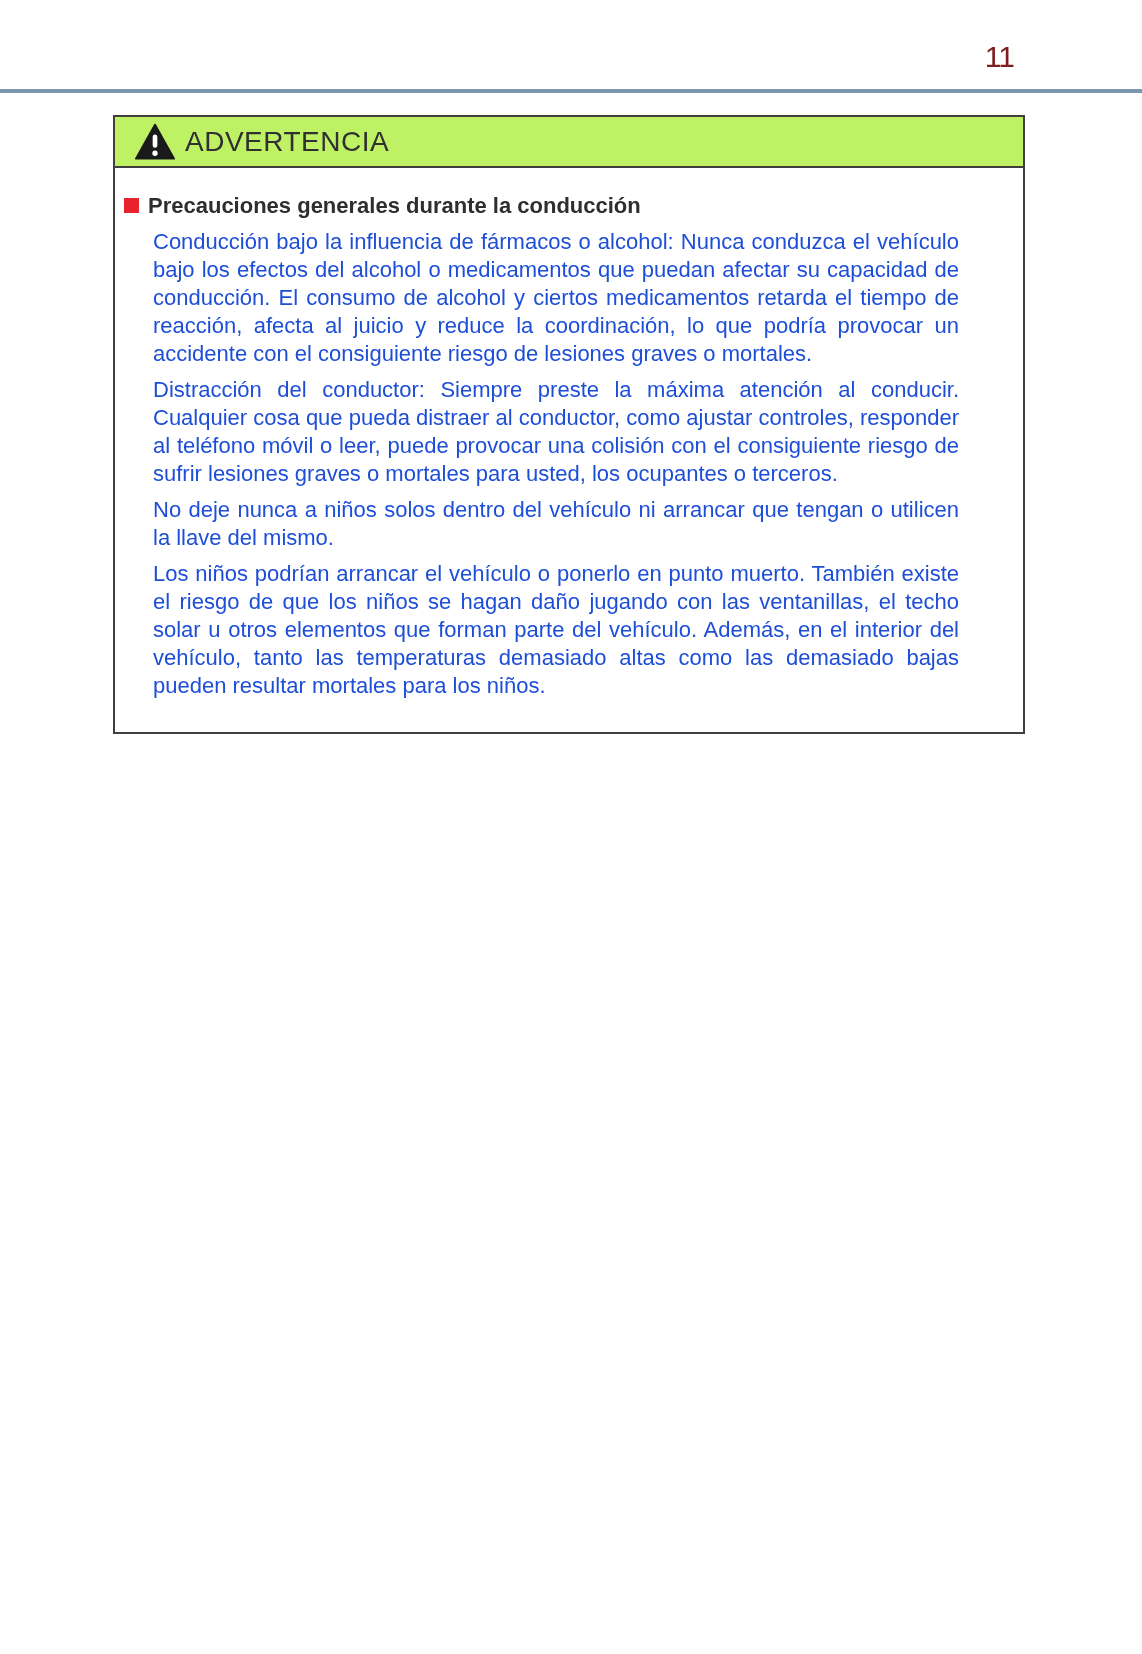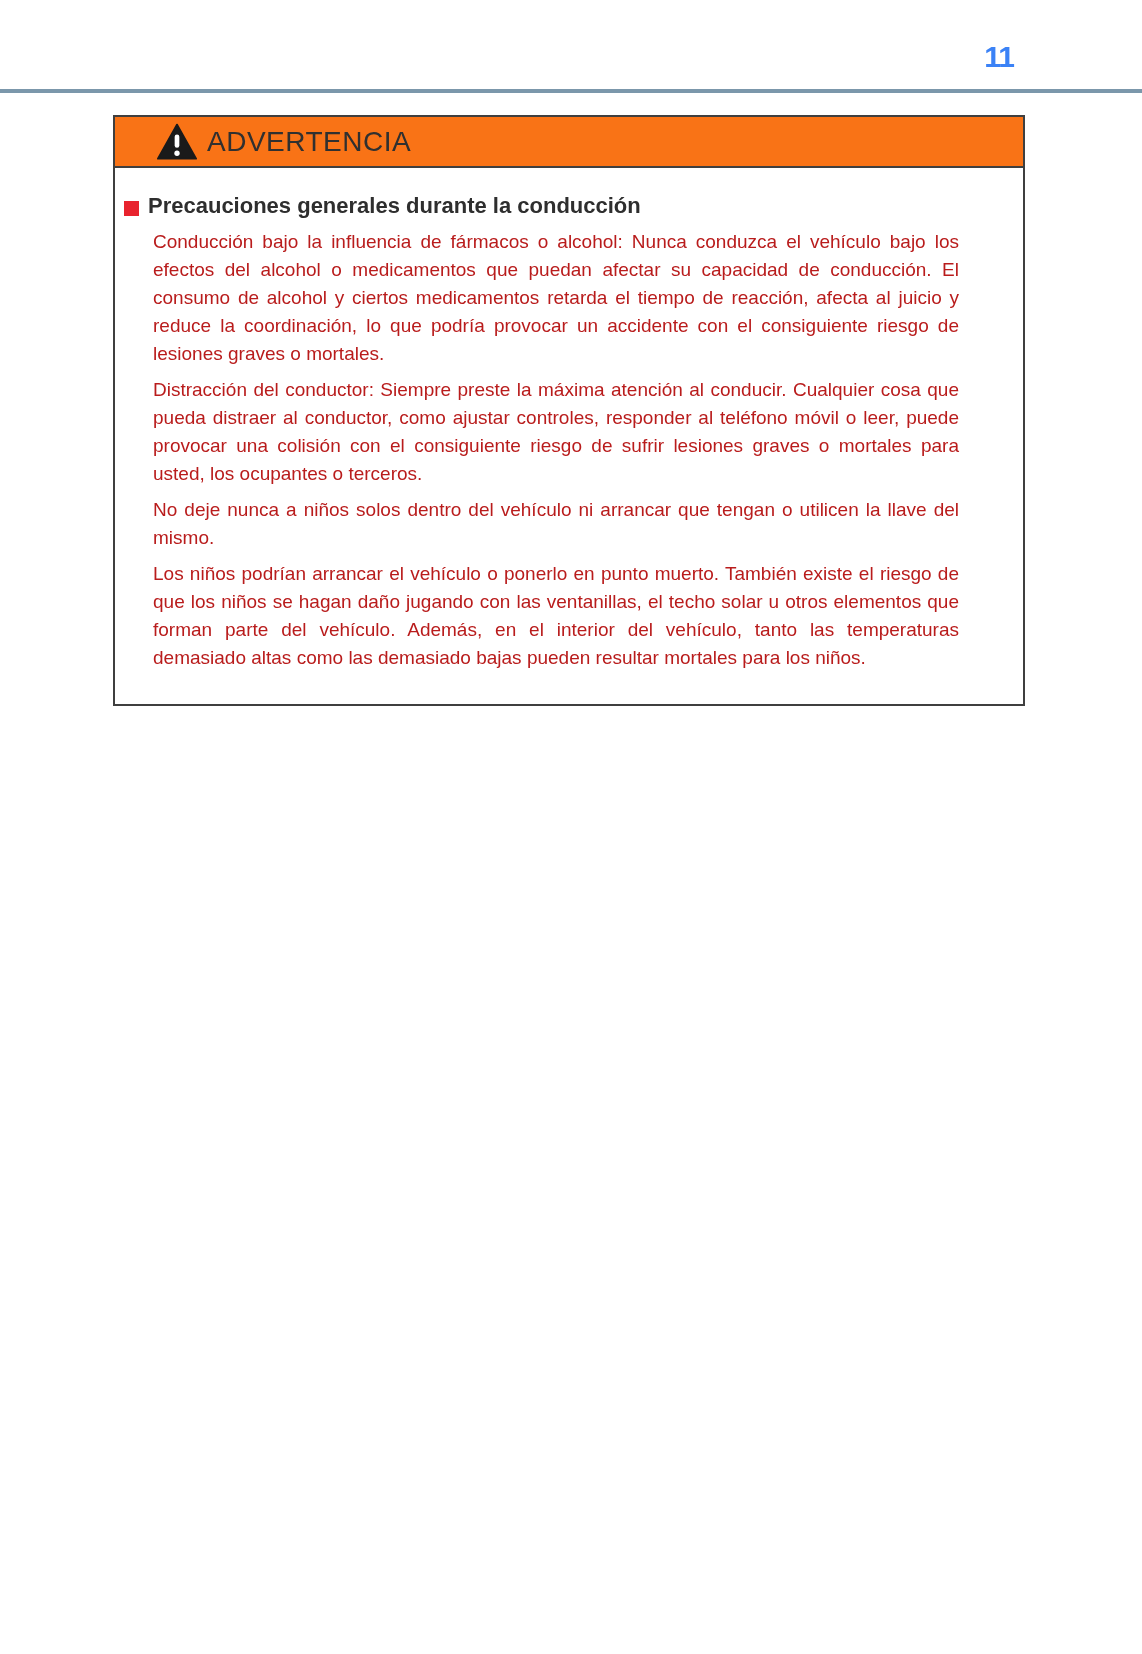--- a/index.html
+++ b/index.html
@@ -13,22 +13,22 @@
     width: 1142px;
     height: 1654px;
     background: #ffffff;
     overflow: hidden;
   }
   .page-number {
     position: absolute;
     top: 40px;
     right: 128px;
     font-size: 30px;
-    font-weight: bold;
-    color: #3b82f6;
+    font-weight: normal;
+    color: #7f1d1d;
     letter-spacing: -1px;
   }
   .top-rule {
     position: absolute;
     top: 89px;
     left: 0;
     width: 100%;
     height: 4px;
     background: #7b97ab;
   }
@@ -37,63 +37,63 @@
     left: 113px;
     top: 115px;
     width: 912px;
     border: 2px solid #3f3f3f;
     background: #ffffff;
     box-sizing: border-box;
   }
   .warning-header {
     display: flex;
     align-items: center;
-    background: #f97316;
+    background: #bef264;
     border-bottom: 2px solid #3f3f3f;
     height: 49px;
-    padding-left: 42px;
+    padding-left: 20px;
   }
   .warning-icon {
     width: 40px;
     height: 38px;
     flex: 0 0 auto;
     margin-right: 10px;
     display: block;
   }
   .warning-title {
     font-size: 28px;
     color: #303030;
     letter-spacing: 0.5px;
   }
   .warning-content {
     padding: 14px 48px 24px 9px;
   }
   .section-heading {
     display: flex;
-    align-items: center;
+    align-items: flex-start;
     margin: 10px 0 6px 0;
   }
   .bullet {
     width: 15px;
     height: 15px;
     background: #e8232e;
     flex: 0 0 auto;
     margin: 6px 9px 0 0;
   }
   .heading-text {
     font-size: 22px;
     font-weight: bold;
     color: #2e2e2e;
     line-height: 1.25;
   }
   .para {
     margin: 8px 16px 8px 29px;
-    font-size: 19px;
+    font-size: 22px;
     line-height: 28px;
-    color: #b91c1c;
+    color: #1d4ed8;
     text-align: justify;
   }
 </style>
 </head>
 <body>
 
 <div class="page">
 
   <div class="page-number">11</div>
 

